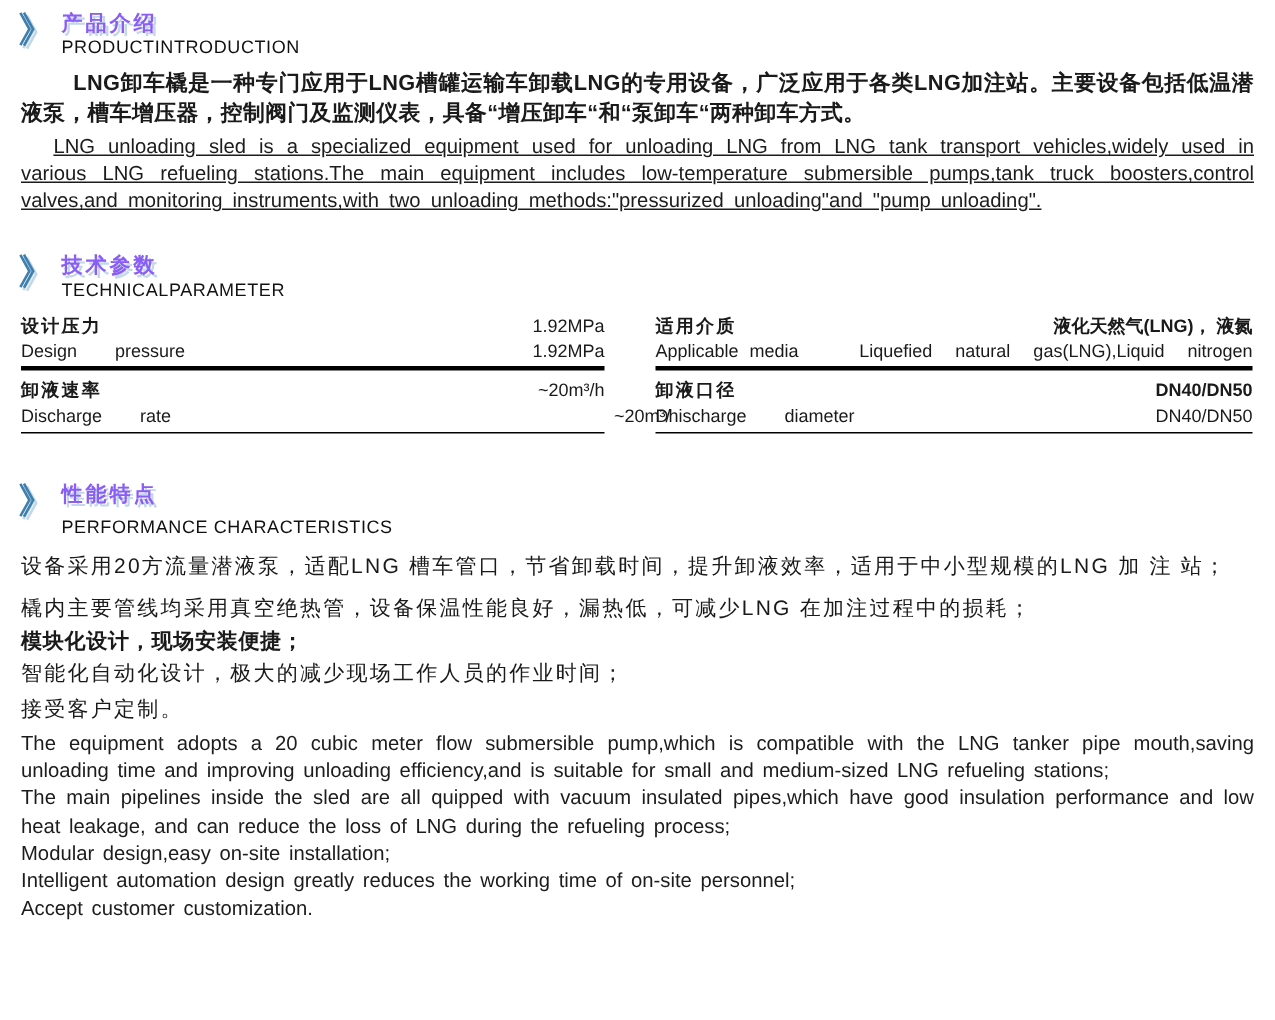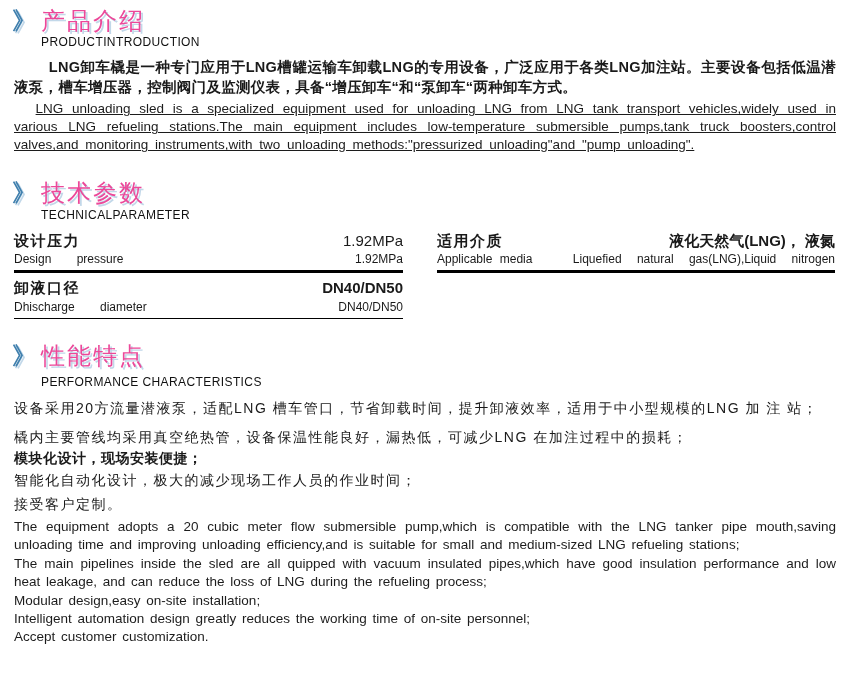--- a/index.html
+++ b/index.html
@@ -8,21 +8,21 @@
     font-family:"Liberation Sans",sans-serif;color:#1a1a1a;position:relative;
   }
   
   .sec-header{display:flex;align-items:flex-start;padding-left:12px;}
   .sec-header .chevron{
     font-size:24px;font-weight:bold;color:#3f7fad;line-height:1.1;
     margin-right:5px;text-shadow:2px 2px 0 #c2d8e9;
   }
   .sec-titles{display:flex;flex-direction:column;}
   .title-zh{
-    font-size:24px;font-weight:normal;color:#ec4899;letter-spacing:2px;
+    font-size:14px;font-weight:bold;color:#8b5cf6;letter-spacing:2px;
     line-height:1.1;text-shadow:2px 2px 0 #c2d8e9;
   }
   .title-en{font-size:12px;color:#111;letter-spacing:.4px;margin-top:1px;}
   #hdr-intro{margin-top:8px;}
   #hdr-params{margin-top:26px;}
   #hdr-perf{margin-top:24px;}
   #hdr-perf .title-en{margin-top:6px;}
   
   .para-zh{
     margin:8px 14px 0 14px;font-size:14.5px;font-weight:bold;
@@ -33,21 +33,21 @@
     text-align:justify;text-indent:1.6em;line-height:1.33;word-spacing:3px;text-decoration:underline;
   }
   
   .params-grid{
     margin:10px 9px 0 14px;display:grid;
     grid-template-columns:389px 398px;column-gap:34px;row-gap:6px;
   }
   .p-cell{border-bottom:1px solid #000;padding-bottom:3px;}
   .p-cell.heavy{border-bottom-width:3px;}
   .p-cell.empty{border-bottom:none;}
-  .p-top{display:flex;justify-content:space-between;align-items:baseline;font-size:15px;line-height:1.25;}
+  .p-top{display:flex;justify-content:space-between;align-items:baseline;font-size:12px;line-height:1.25;}
   .p-label-zh{font-weight:bold;letter-spacing:1.5px;}
   .p-value-zh{font-weight:normal;}
   .p-value-zh.bold{font-weight:bold;}
   .p-bot{display:flex;justify-content:space-between;align-items:baseline;font-size:12px;margin-top:3px;line-height:1.15;}
   .p-label-en{word-spacing:22px;}
   .p-label-en.tight{word-spacing:4px;}
   .p-value-en{white-space:nowrap;}
   .p-value-en.spread{word-spacing:12px;}
   .p-value-en.overflow{margin-right:-44px;position:relative;z-index:1;}
   
@@ -101,20 +101,30 @@
     <div class="p-top">
       <span class="p-label-zh">适用介质</span>
       <span class="p-value-zh bold">液化天然气(LNG)， 液氮</span>
     </div>
     <div class="p-bot">
       <span class="p-label-en tight">Applicable media</span>
       <span class="p-value-en spread">Liquefied natural gas(LNG),Liquid nitrogen</span>
     </div>
   </div>
 
+  <div class="p-cell">
+    <div class="p-top">
+      <span class="p-label-zh">卸液速率</span>
+      <span class="p-value-zh">~20m³/h</span>
+    </div>
+    <div class="p-bot">
+      <span class="p-label-en">Discharge rate</span>
+      <span class="p-value-en overflow">~20m³/</span>
+    </div>
+  </div>
 
   <div class="p-cell">
     <div class="p-top">
       <span class="p-label-zh">卸液口径</span>
       <span class="p-value-zh bold">DN40/DN50</span>
     </div>
     <div class="p-bot">
       <span class="p-label-en">Dhischarge diameter</span>
       <span class="p-value-en">DN40/DN50</span>
     </div>

